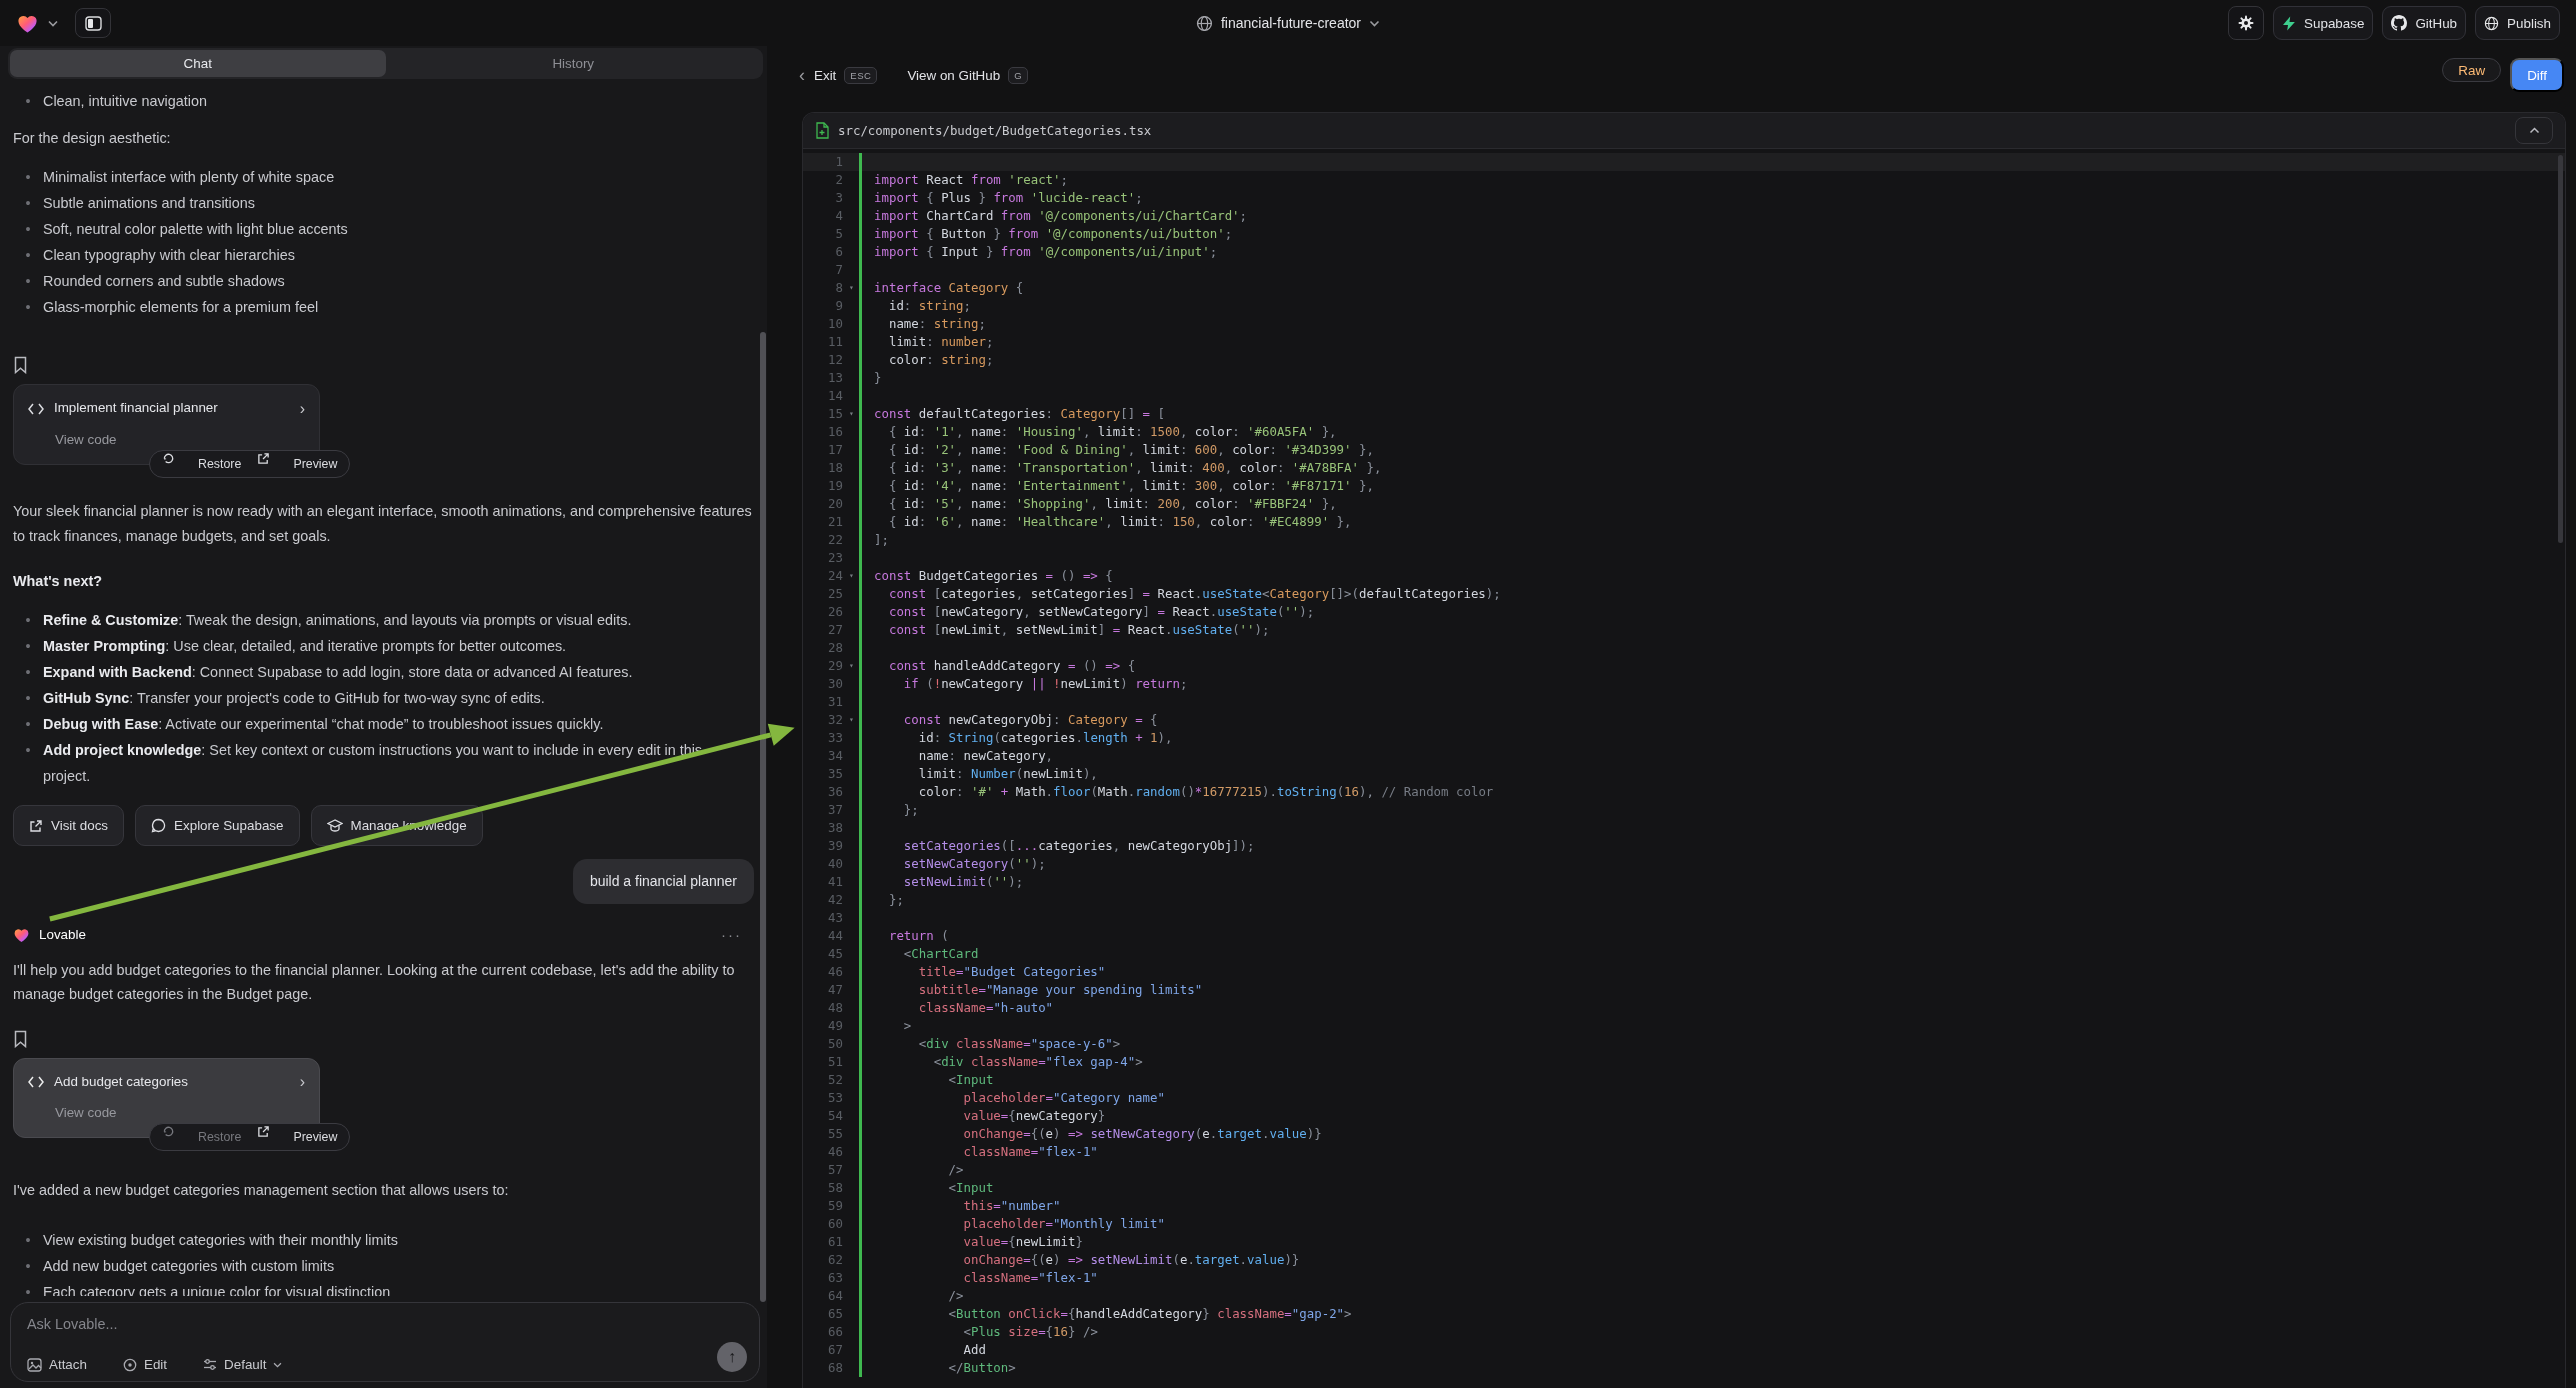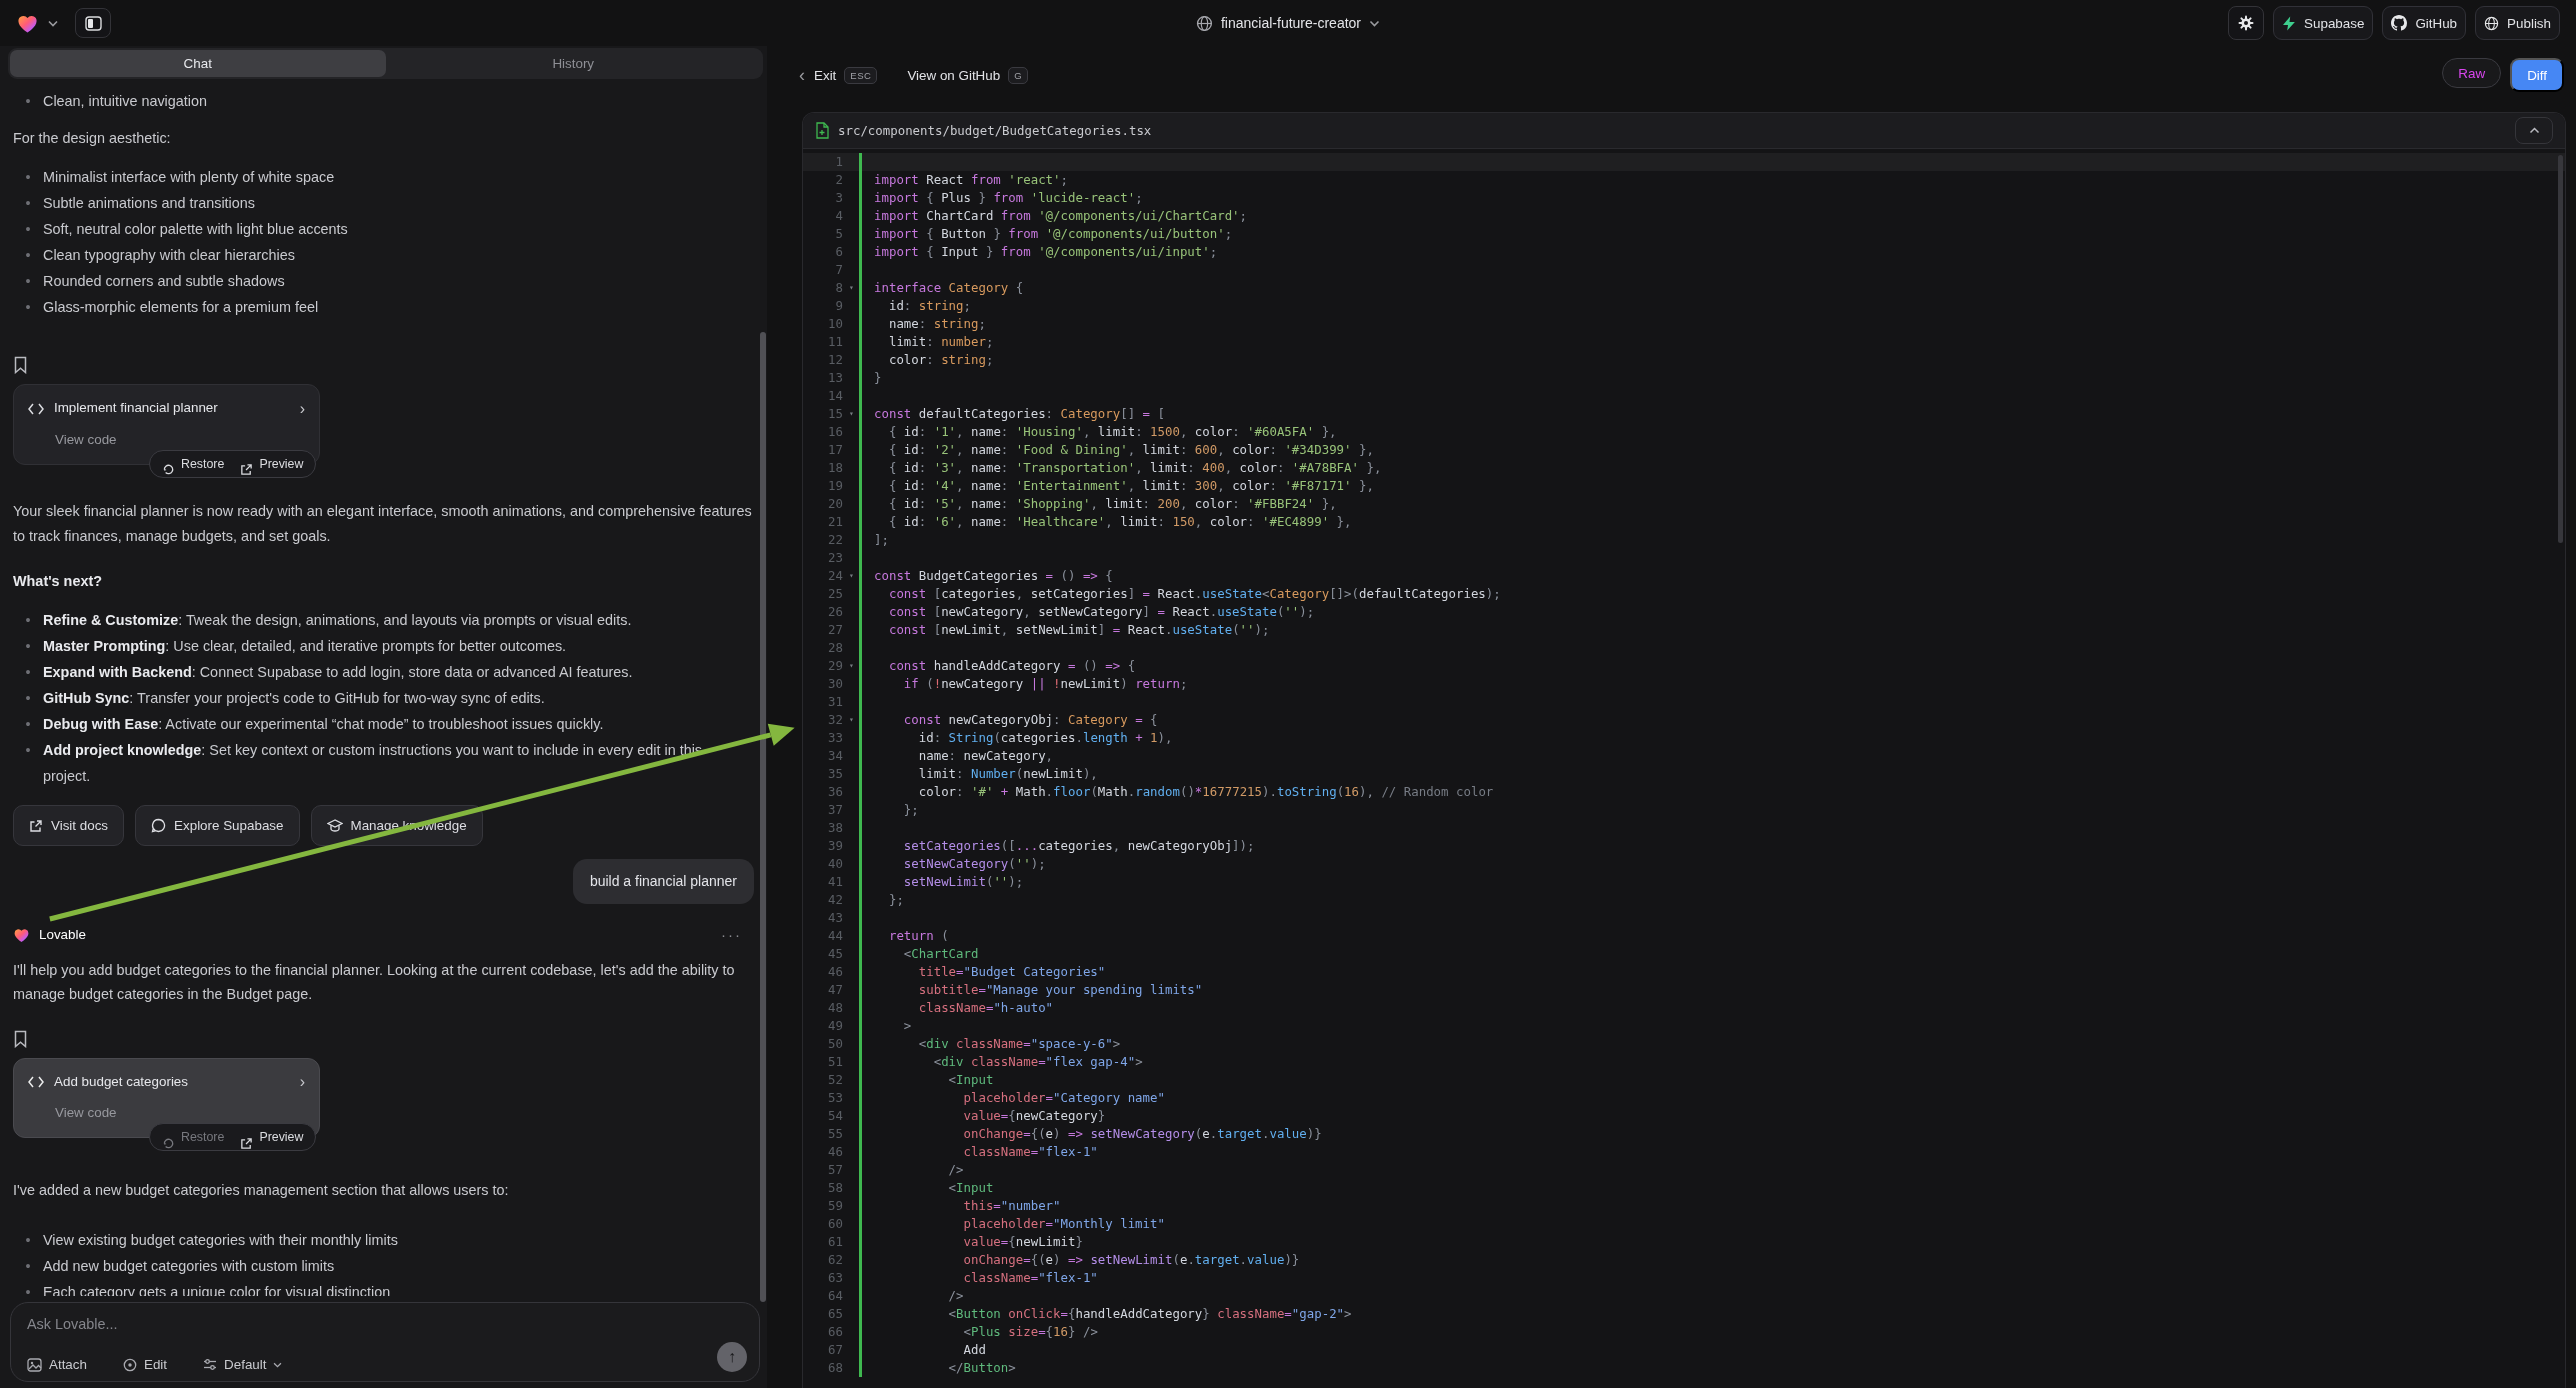--- a/index.html
+++ b/index.html
@@ -39,21 +39,21 @@
   .card-row{display:flex;gap:10px;margin-top:26px;position:relative;flex-direction:column;}
   .card-row.second{margin-top:13px;}
   .bookmark{flex:none;width:22px;padding-top:10px;color:#b9bac0;}
   .vcard{position:relative;width:307px;border-radius:12px;padding:11px 14px 12px;background:#232327;border:1px solid #303035;cursor:pointer;}
   .vcard.selected{background:#3b3b3f;border-color:#4a4a4f;}
   .vcard-title{display:flex;align-items:center;gap:10px;font-size:13.4px;color:#e6e7eb;}
   .vcard-title .spacer{flex:1;}
   .chev-r{color:#c6c7cc;font-size:16px;line-height:1;}
   .view-code{margin:7px 0 0 27px;font-size:13.4px;color:#97989e;}
   .pill{position:absolute;left:135px;bottom:-14px;height:28px;display:inline-flex;align-items:center;gap:16px;padding:0 12px;background:#1a1a1d;border:1px solid #3b3b41;border-radius:14px;font-size:12.4px;color:#dcdde1;white-space:nowrap;}
-  .pill .item{display:inline-flex;align-items:flex-end;gap:6px;cursor:pointer;}
+  .pill .item{display:inline-flex;align-items:flex-start;gap:23px;cursor:pointer;}
   .pill .dim{color:#77787e;}
   .ready-para{margin-top:34px;}
   .help-para{margin-top:12px;}
   .added-para{margin-top:40px;}
 
   .actions-row{display:flex;gap:11px;margin-top:16px;}
   .action-btn{display:flex;align-items:center;gap:8px;height:41px;padding:0 15px;background:#232327;border:1px solid #36363c;border-radius:10px;font-size:13.4px;color:#dddee3;cursor:pointer;}
 
   .chip-row{display:flex;justify-content:flex-end;margin-top:13px;}
   .chip-row.second{margin-top:40px;}
@@ -74,21 +74,21 @@
 
   
   .arrow-overlay{position:absolute;inset:0;pointer-events:none;z-index:40;}
 
   
   .code-header{position:absolute;left:777px;right:0;top:46px;height:58px;display:flex;align-items:center;padding:0 12px 0 22px;font-size:13.4px;color:#e2e3e7;}
   .kbd{display:inline-block;margin-left:8px;padding:2px 5px;border:1px solid #3a3a40;border-radius:5px;background:#1c1c1f;font-size:9.5px;color:#9fa0a6;letter-spacing:0.5px;}
   .hdr-item{display:flex;align-items:center;cursor:pointer;}
   .hdr-gap{width:30px;}
   .hdr-right{margin-left:auto;display:flex;gap:9px;}
-  .raw-btn{height:30px;padding:0 15px;border:1px solid #3a3a40;border-radius:17px;background:#19191b;color:#d946ef;font-size:13.4px;display:flex;align-items:center;cursor:pointer;}
+  .raw-btn{height:24px;padding:0 15px;border:1px solid #3a3a40;border-radius:17px;background:#19191b;color:#fdba74;font-size:13.4px;display:flex;align-items:center;cursor:pointer;}
   .diff-btn{height:34px;padding:0 15px;border-radius:9px;color:#fff;font-size:13.4px;display:flex;align-items:center;cursor:pointer;}
 
   .code-card{position:absolute;left:802px;right:10px;top:112px;bottom:0;background:#141416;border:1px solid #29292d;border-bottom:none;border-radius:12px 12px 0 0;overflow:hidden;}
   .filebar{height:36px;background:#1c1c1f;border-bottom:1px solid #2a2a2e;display:flex;align-items:center;padding:0 12px;}
   .filepath{margin-left:9px;font-family:"DejaVu Sans Mono",monospace;font-size:12.4px;color:#c9cacf;}
   .collapse-btn{margin-left:auto;width:38px;height:27px;border:1px solid #35353a;border-radius:8px;background:transparent;display:flex;align-items:center;justify-content:center;cursor:pointer;}
   .code-body{padding-top:4px;font-family:"DejaVu Sans Mono",monospace;font-size:12.4px;}
   .code-line{display:flex;align-items:stretch;height:18px;line-height:18px;}
   .code-line.hl{background:rgba(255,255,255,.05);}
   .gutter{flex:none;width:54px;display:flex;align-items:center;}

